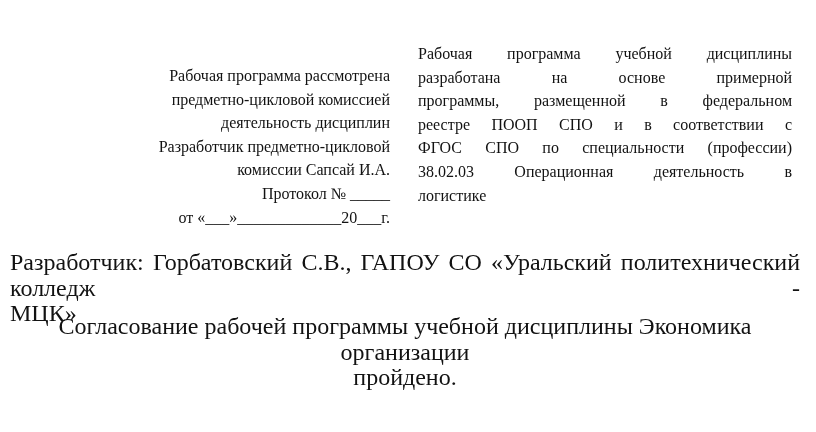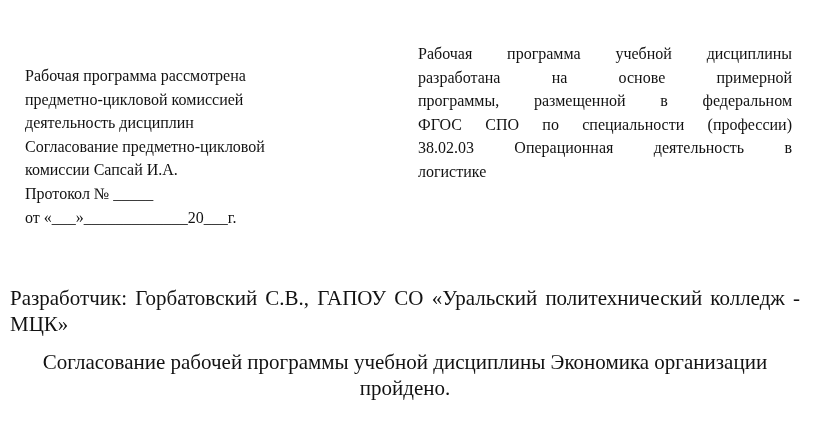--- a/index.html
+++ b/index.html
@@ -16,29 +16,28 @@
     color: #121212;
   }
   .block {
     position: absolute;
   }
   .top-block {
     font-size: 16px;
     line-height: 23.6px;
   }
   .bottom-block {
-    font-size: 21px;
+    font-size: 24px;
     line-height: 25.5px;
-    margin-top: 36px;
   }
   .left-block {
     left: 25px;
     top: 64px;
     width: 365px;
-    text-align: left;
+    text-align: right;
   }
   .right-block {
     left: 418px;
     top: 42px;
     width: 374px;
   }
   .developer-block {
     left: 10px;
     top: 250px;
     width: 790px;
@@ -57,30 +56,31 @@
     white-space: pre-wrap;
   }
 </style>
 </head>
 <body>
 
 <div class="block top-block left-block">
   <div class="line">Рабочая программа рассмотрена</div>
   <div class="line">предметно-цикловой комиссией</div>
   <div class="line">деятельность дисциплин</div>
-  <div class="line">Согласование предметно-цикловой</div>
+  <div class="line">Разработчик предметно-цикловой</div>
   <div class="line">комиссии Сапсай И.А.</div>
   <div class="line">Протокол № _____</div>
   <div class="line">от «___»_____________20___г.</div>
 </div>
 
 <div class="block top-block right-block">
   <div class="line jline">Рабочая программа учебной дисциплины</div>
   <div class="line jline">разработана на основе примерной</div>
   <div class="line jline">программы, размещенной в федеральном</div>
+  <div class="line jline">реестре ПООП СПО и в соответствии с</div>
   <div class="line jline">ФГОС СПО по специальности (профессии)</div>
   <div class="line jline">38.02.03 Операционная деятельность в</div>
   <div class="line">логистике</div>
 </div>
 
 <div class="block bottom-block developer-block">
   <div class="line jline">Разработчик: Горбатовский С.В., ГАПОУ СО «Уральский политехнический колледж -</div>
   <div class="line">МЦК»</div>
 </div>
 

